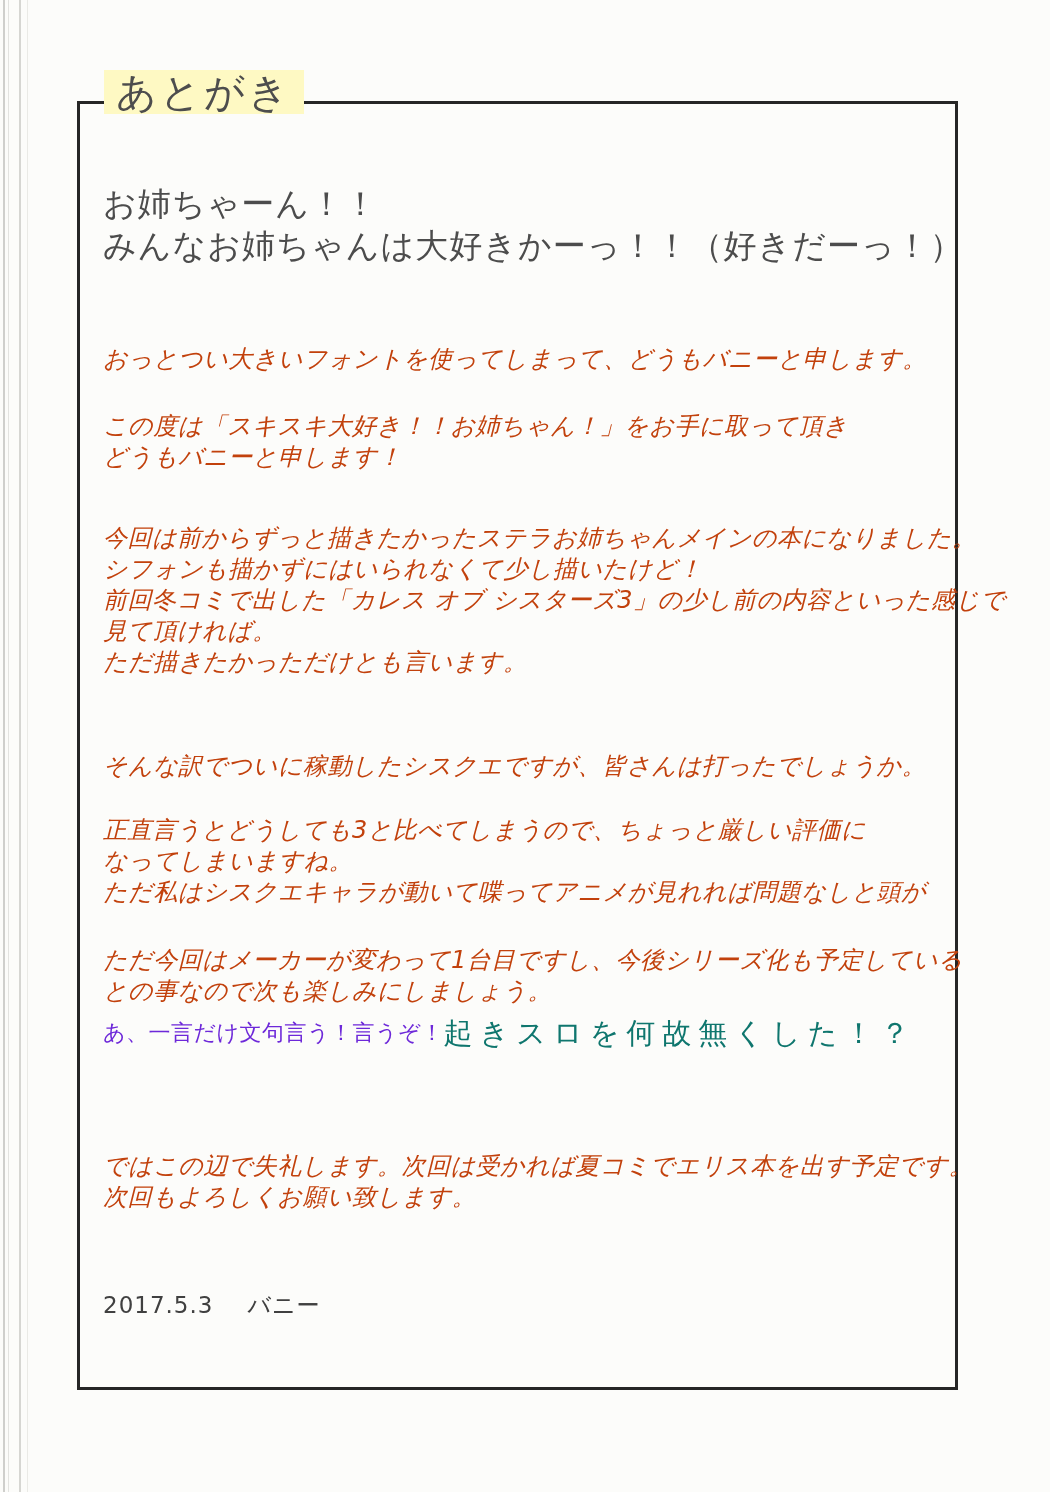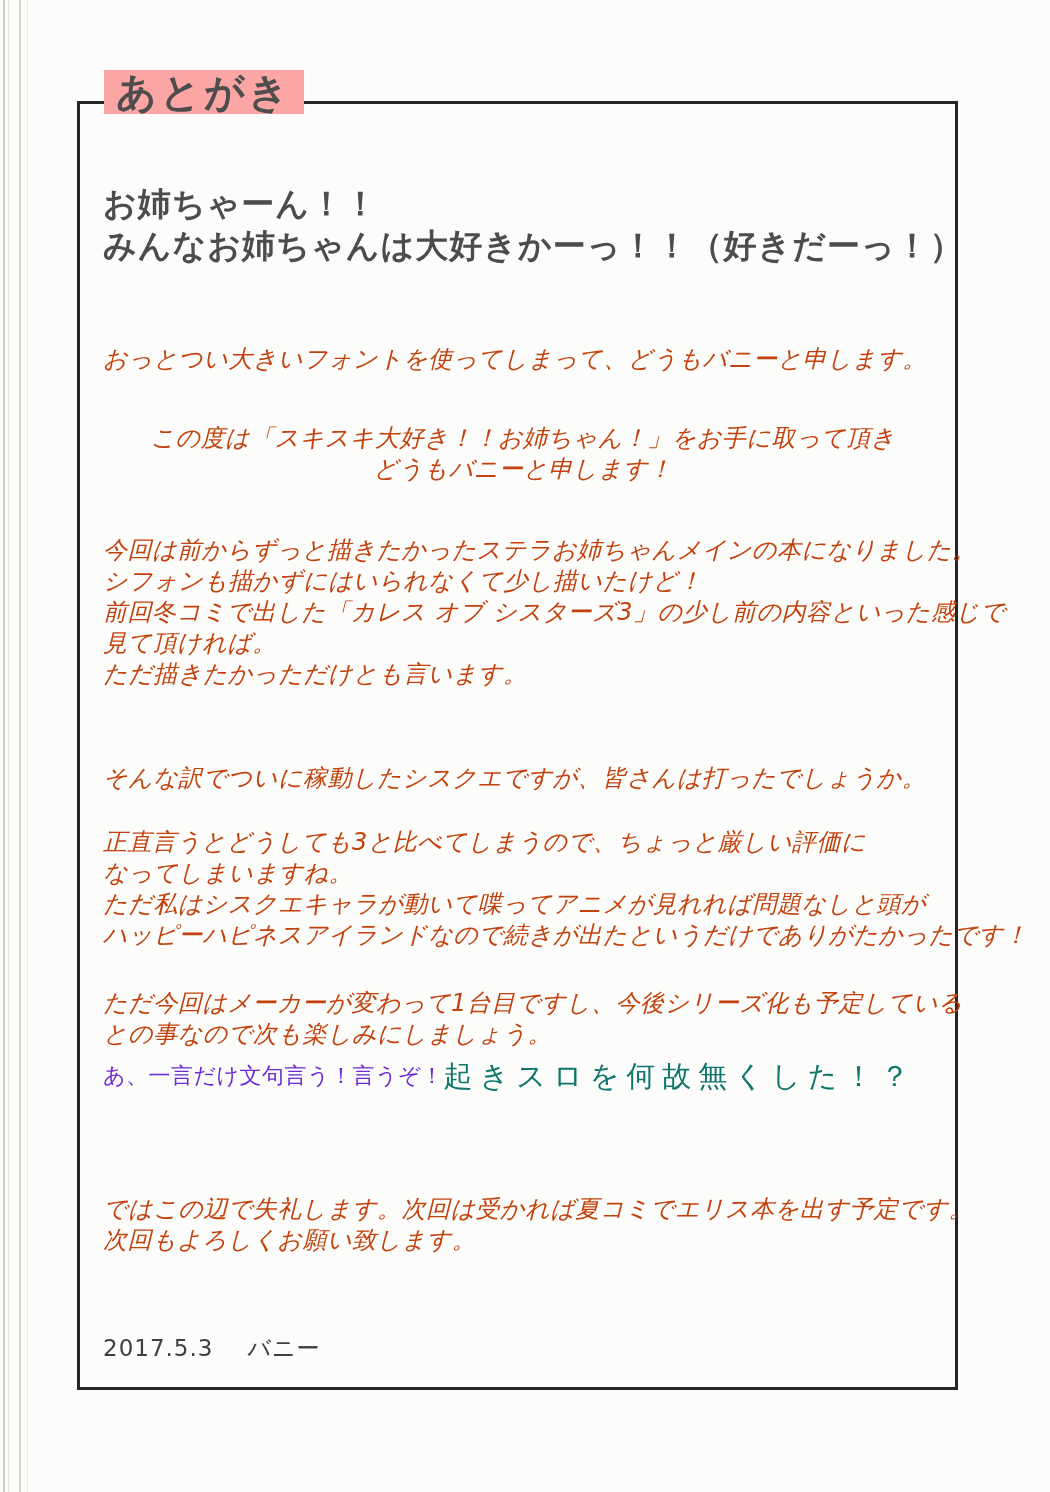--- a/index.html
+++ b/index.html
@@ -36,55 +36,55 @@
     border: 3px solid #262626;
     box-sizing: border-box;
     background: #fcfcfa;
   }
   
   .page-title {
     position: absolute;
     left: 104px;
     top: 70px;
     padding: 0 12px;
-    background: #fca5a5;
+    background: #fef9c3;
     font-size: 40px;
-    font-weight: bold;
+    font-weight: normal;
     letter-spacing: 3px;
     color: #4d4d4d;
     z-index: 2;
     line-height: 1.1;
     white-space: nowrap;
   }
 
   .content {
     position: absolute;
     left: 103px;
     top: 183px;
     width: 840px;
     z-index: 1;
   }
   .greeting {
     font-size: 33px;
-    font-weight: bold;
+    font-weight: normal;
     line-height: 42px;
     color: #4c4c4c;
     letter-spacing: 1px;
   }
   .para {
     font-size: 24px;
     line-height: 31px;
     color: #c2410c;
     letter-spacing: 0.5px;
     font-style: italic;
   }
   .line { white-space: nowrap; }
 
   .m-p1 { margin-top: 77px; }
-  .m-p2 { margin-top: 48px; text-align: center; }
+  .m-p2 { margin-top: 36px; }
   .m-p3 { margin-top: 50px; }
   .m-p4 { margin-top: 73px; }
   .m-p5 { margin-top: 33px; }
   .m-p6 { margin-top: 37px; }
   .m-p7 { margin-top: 97px; }
 
   .complaint {
     margin-top: 4px;
     white-space: nowrap;
     line-height: 42px;
@@ -148,21 +148,20 @@
   </div>
 
   <div class="para m-p4">
     <div class="line">そんな訳でついに稼動したシスクエですが、皆さんは打ったでしょうか。</div>
   </div>
 
   <div class="para m-p5">
     <div class="line">正直言うとどうしても3と比べてしまうので、ちょっと厳しい評価に</div>
     <div class="line">なってしまいますね。</div>
     <div class="line">ただ私はシスクエキャラが動いて喋ってアニメが見れれば問題なしと頭が</div>
-    <div class="line">ハッピーハピネスアイランドなので続きが出たというだけでありがたかったです！</div>
   </div>
 
   <div class="para m-p6">
     <div class="line">ただ今回はメーカーが変わって1台目ですし、今後シリーズ化も予定している</div>
     <div class="line">との事なので次も楽しみにしましょう。</div>
   </div>
 
   <div class="complaint">
     <span class="prefix">あ、一言だけ文句言う！言うぞ！</span><span class="emphasis">起きスロを何故無くした！？</span>
   </div>

